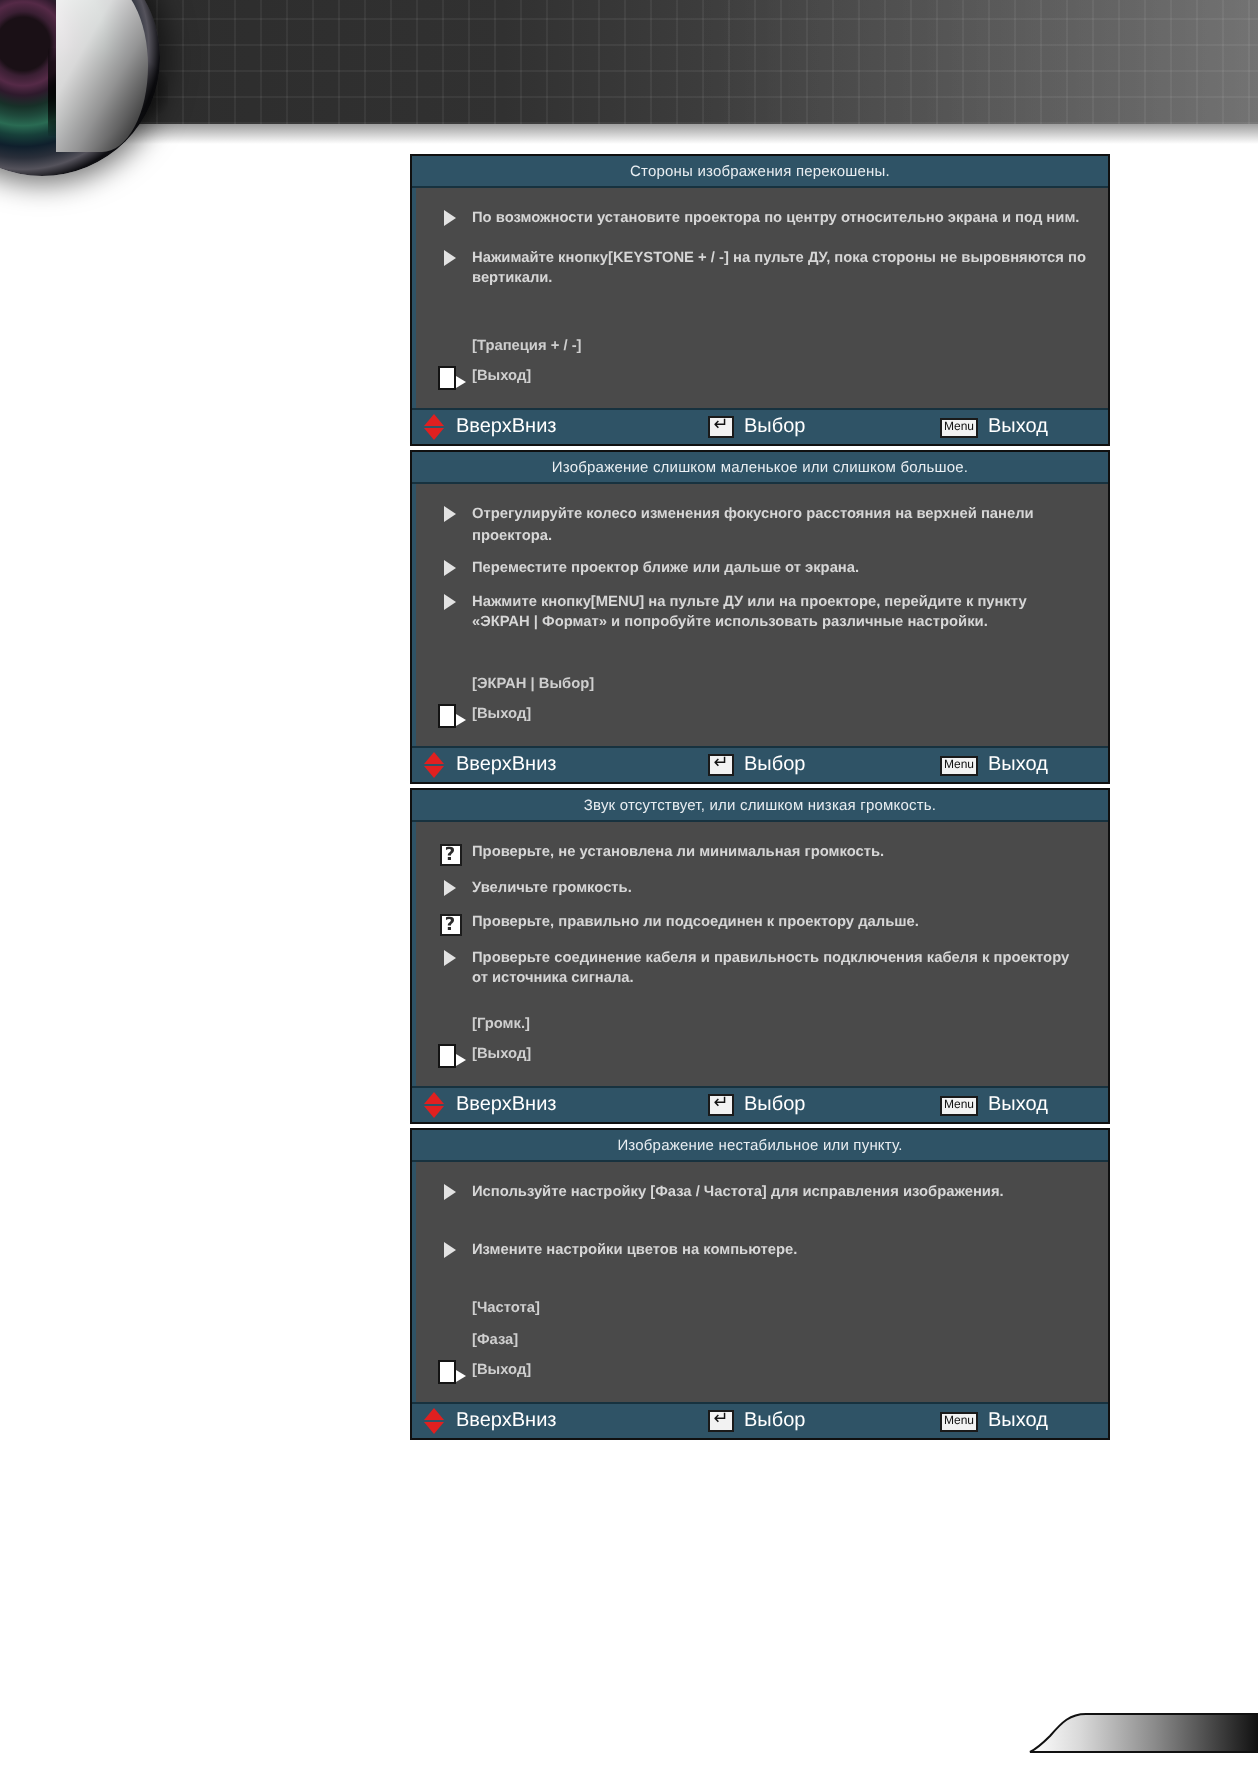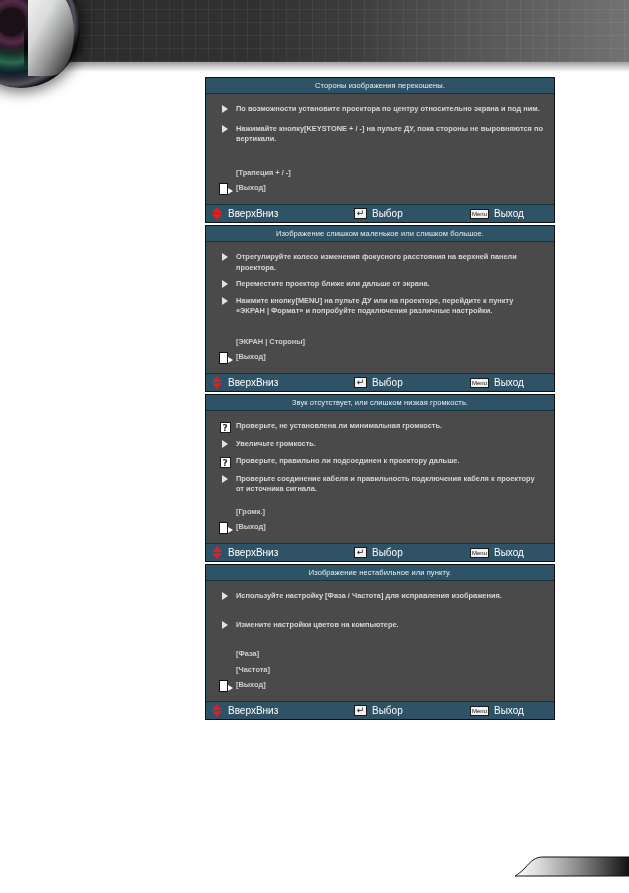--- a/index.html
+++ b/index.html
@@ -353,26 +353,26 @@
       <div class="osd-row tight">
         <span class="bullet-cell">
             <span class="tri-icon"></span>
           </span>
         <span class="osd-text">Переместите проектор ближе или дальше от экрана.</span>
       </div>
       <div class="osd-row tight">
         <span class="bullet-cell">
             <span class="tri-icon"></span>
           </span>
-        <span class="osd-text">Нажмите кнопку[MENU] на пульте ДУ или на проекторе, перейдите к пункту «ЭКРАН | Формат» и попробуйте подключения различные настройки.</span>
+        <span class="osd-text">Нажмите кнопку[MENU] на пульте ДУ или на проекторе, перейдите к пункту «ЭКРАН | Формат» и попробуйте использовать различные настройки.</span>
       </div>
       <div class="osd-spacer"></div>
       <div class="osd-param">
         <span class="bullet-cell"></span>
-        <span class="osd-text">[ЭКРАН | Стороны]</span>
+        <span class="osd-text">[ЭКРАН | Выбор]</span>
       </div>
       <div class="osd-param">
         <span class="bullet-cell">
             <span class="exit-icon">
               <span class="door"></span>
             </span>
           </span>
         <span class="osd-text">[Выход]</span>
       </div>
     </div>
@@ -460,25 +460,25 @@
       </div>
       <div class="osd-row">
         <span class="bullet-cell">
             <span class="tri-icon"></span>
           </span>
         <span class="osd-text">Измените настройки цветов на компьютере.</span>
       </div>
       <div class="osd-spacer" style="height:10px"></div>
       <div class="osd-param">
         <span class="bullet-cell"></span>
+        <span class="osd-text">[Частота]</span>
+      </div>
+      <div class="osd-param">
+        <span class="bullet-cell"></span>
         <span class="osd-text">[Фаза]</span>
-      </div>
-      <div class="osd-param">
-        <span class="bullet-cell"></span>
-        <span class="osd-text">[Частота]</span>
       </div>
       <div class="osd-param">
         <span class="bullet-cell">
             <span class="exit-icon">
               <span class="door"></span>
             </span>
           </span>
         <span class="osd-text">[Выход]</span>
       </div>
     </div>

